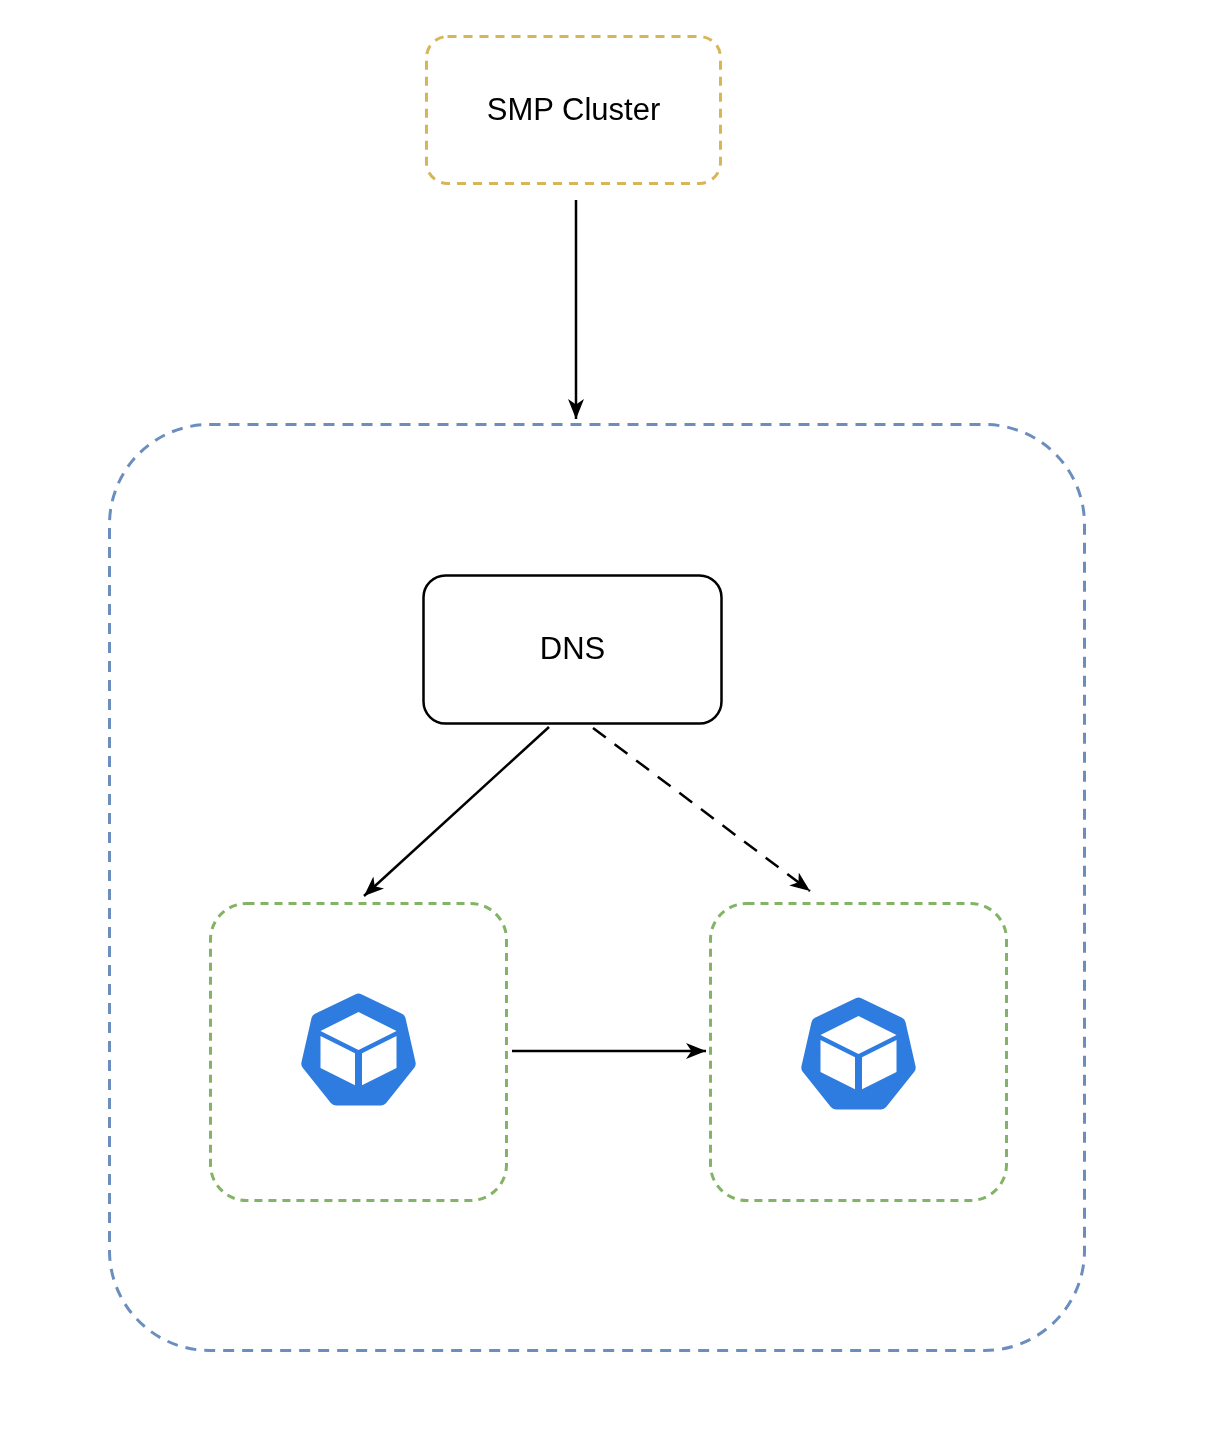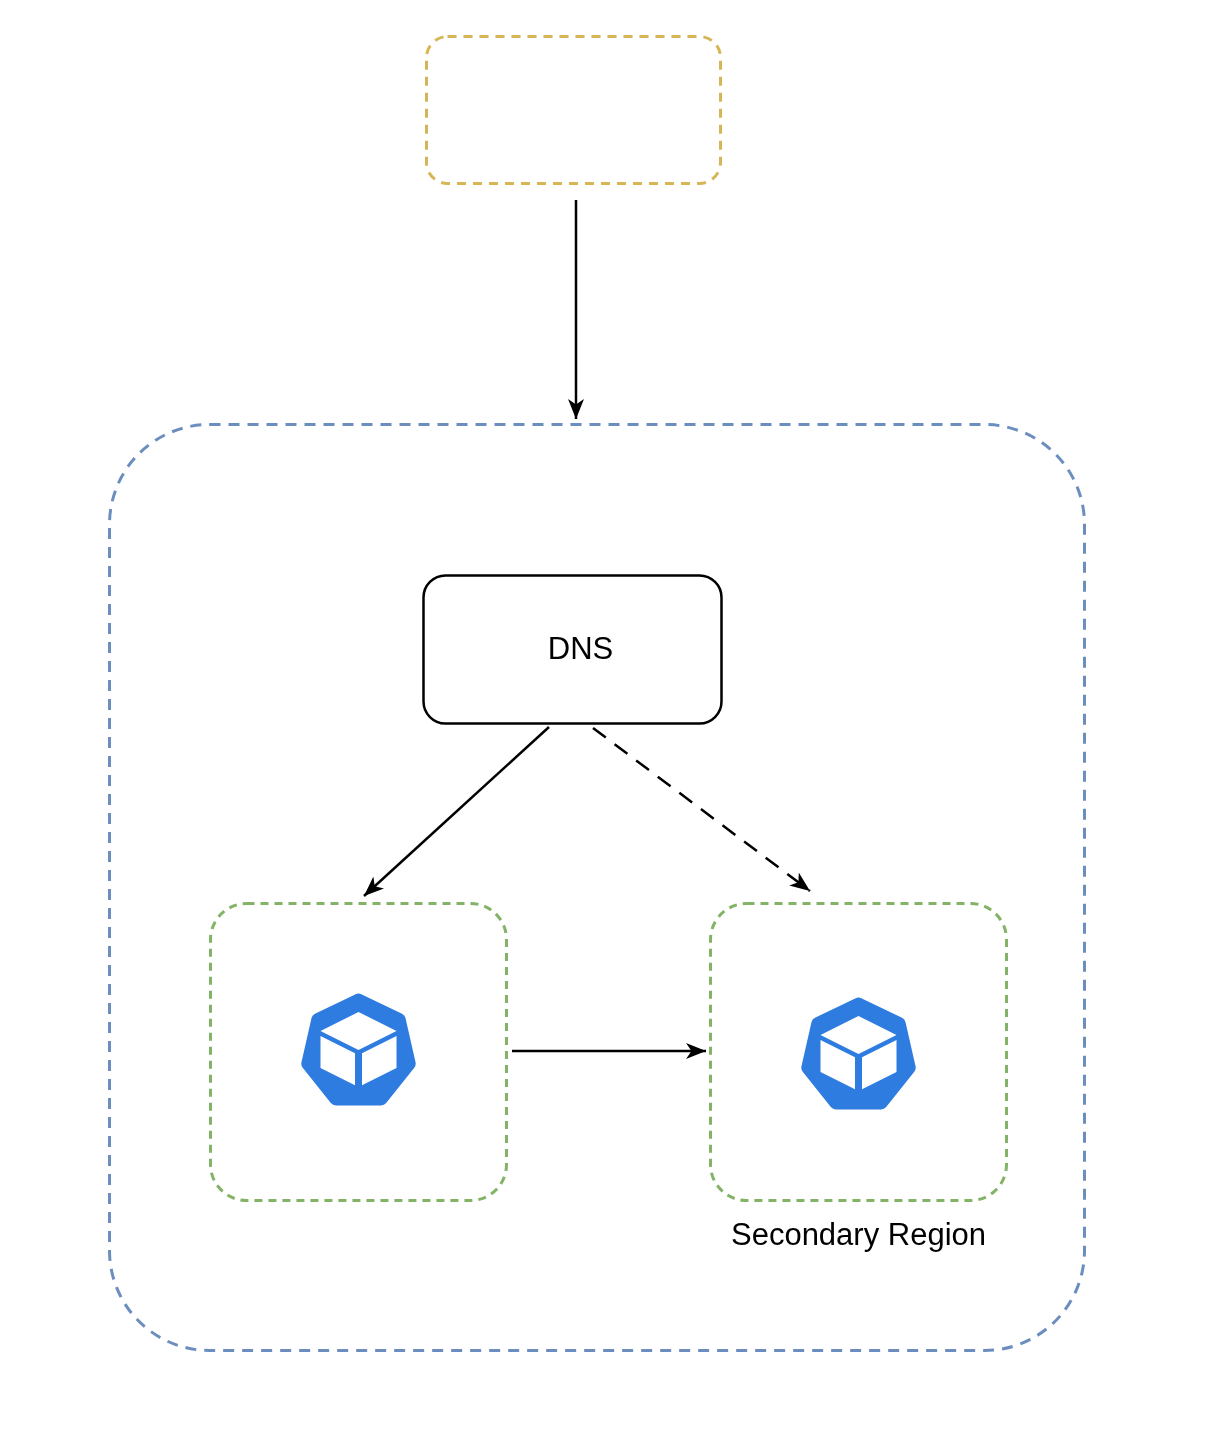--- a/index.html
+++ b/index.html
@@ -17,21 +17,21 @@
     display: flex;
     align-items: center;
     justify-content: center;
     text-align: center;
     font-size: 31px;
     line-height: 1.2;
     color: #000000;
     white-space: nowrap;
   }
   .lbl-smp       { left: 425px; top: 36px;   width: 297px; height: 148px; }
-  .lbl-dns       { left: 423px; top: 575px;  width: 299px; height: 148px; margin-left: 8px; }
+  .lbl-dns       { left: 423px; top: 575px;  width: 299px; height: 148px; }
   .lbl-primary   { left: 209px; top: 1214px; width: 299px; height: 42px; }
   .lbl-secondary { left: 709px; top: 1214px; width: 299px; height: 42px; }
 </style>
 </head>
 <body>
 
 <div class="canvas">
 
   <svg width="1210" height="1440" viewBox="0 0 1210 1440">
     <defs>
@@ -66,19 +66,19 @@
     </g>
 
     <g transform="translate(858.5,1056)">
       <polygon points="0,-52 40.7,-32.4 50.7,11.6 22.6,46.9 -22.6,46.9 -50.7,11.6 -40.7,-32.4" stroke-width="13" stroke-linejoin="round" fill="#2f7ce0" stroke="#2f7ce0"></polygon>
       <polygon points="0,-40 38,-21 0,-2 -38,-21" fill="#ffffff"></polygon>
       <polygon points="-38,-16 -3.5,1.2 -3.5,33.2 -38,16" fill="#ffffff"></polygon>
       <polygon points="38,-16 3.5,1.2 3.5,33.2 38,16" fill="#ffffff"></polygon>
     </g>
   </svg>
 
+  <div class="node-label lbl-smp">SMP Cluster</div>
 
   <div class="node-label lbl-dns">DNS</div>
 
 
-  <div class="node-label lbl-secondary">Secondary Region</div>
 
 </div>
 
 </body></html>

